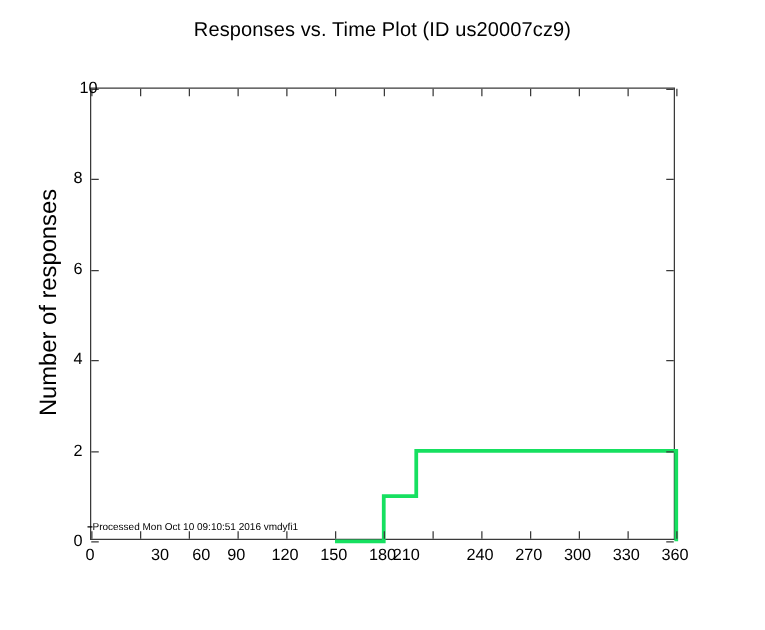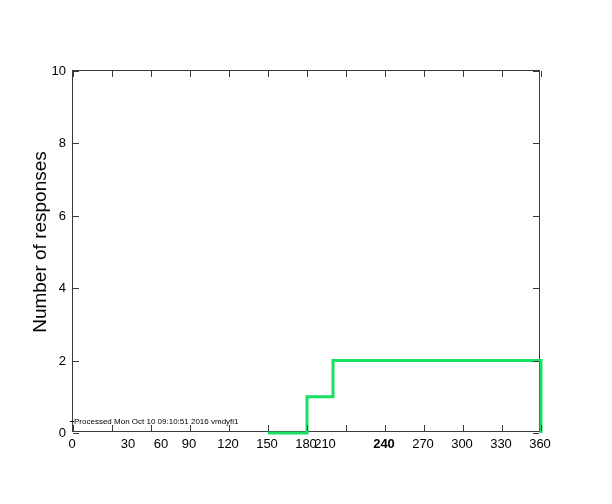--- a/index.html
+++ b/index.html
@@ -133,20 +133,21 @@
     width: 4px;
     height: 1px;
     background: #000000;
   }
 </style>
 </head>
 <body>
 
 <div id="figure">
 
+  <div id="chart-title">Responses vs. Time Plot (ID us20007cz9)</div>
 
   <div id="plot-area">
     <svg id="data-svg" viewBox="0 0 468 362" preserveAspectRatio="none">
       <polyline id="step-polyline" fill="none" stroke="#16E060" stroke-width="3" stroke-linejoin="miter" stroke-linecap="butt" points="195.00,362.00 234.00,362.00 234.00,325.80 260.00,325.80 260.00,289.60 468.00,289.60 468.00,362.00"></polyline>
     </svg>
   <div class="tick tick-x-bottom" style="left: 0px;"></div>
       <div class="tick tick-x-top" style="left: 0px;"></div>
       <div class="tick tick-x-bottom" style="left: 39px;"></div>
       <div class="tick tick-x-top" style="left: 39px;"></div>
       <div class="tick tick-x-bottom" style="left: 78px;"></div>
@@ -188,33 +189,33 @@
   <div id="ticks-layer"></div>
   <div id="xlabels-layer">
       <div class="xtick-label" style="left: 72px;">0</div>
       <div class="xtick-label" style="left: 111px; margin-left: 17px;">30</div>
       <div class="xtick-label" style="left: 161px;">60</div>
       <div class="xtick-label" style="left: 189px;">90</div>
       <div class="xtick-label" style="left: 228px;">120</div>
       <div class="xtick-label" style="left: 267px;">150</div>
       <div class="xtick-label" style="left: 306px; text-align: right;">180</div>
       <div class="xtick-label" style="left: 325px;">210</div>
-      <div class="xtick-label" style="left: 384px; font-weight: bold;">240</div>
+      <div class="xtick-label" style="left: 384px;">240</div>
       <div class="xtick-label" style="left: 423px;">270</div>
       <div class="xtick-label" style="left: 462px; text-align: right;">300</div>
       <div class="xtick-label" style="left: 501px;">330</div>
       <div class="xtick-label" style="left: 540px;">360</div>
     </div>
   <div id="ylabels-layer">
       <div class="ytick-label-wrap" style="top: 432px;">0</div>
       <div class="ytick-label-wrap" style="top: 359.6px;">2</div>
       <div class="ytick-label-wrap" style="top: 287.2px;">4</div>
       <div class="ytick-label-wrap" style="top: 214.8px;">6</div>
       <div class="ytick-label-wrap" style="top: 142.4px;">8</div>
-      <div class="ytick-label-wrap" style="top: 70px;">10</div>
+      <div class="ytick-label-wrap" style="top: 70px; padding-left: 12px;">10</div>
     </div>
 
   <div id="processed-marker"></div>
   <div id="processed-note">Processed Mon Oct 10 09:10:51 2016 vmdyfi1</div>
 
   <div id="yaxis-title">Number of responses</div>
 
 </div>
 
 </body></html>

